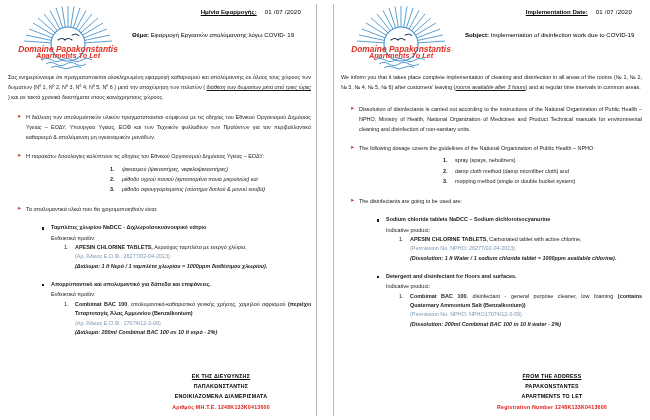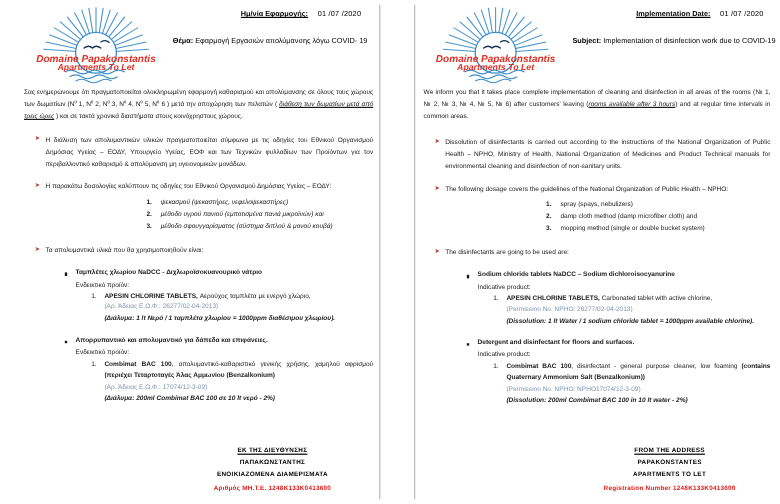--- a/index.html
+++ b/index.html
@@ -12,21 +12,21 @@
   }
   .spread {
     display: flex;
     width: 650px; height: 420px;
     background: #ffffff;
   }
   .page {
     width: 325px; height: 420px;
     position: relative;
     background: #ffffff;
-    padding: 4px 8px 4px 20px;
+    padding: 4px 8px 4px 8px;
   }
   .page-inner {
     width: 100%; height: 100%;
     border-right: 1px solid #b9b9b9;
     position: relative;
     padding-right: 5px;
   }
   .page.right .page-inner {
     border-right: none;
     border-left: 1px solid #b9b9b9;

